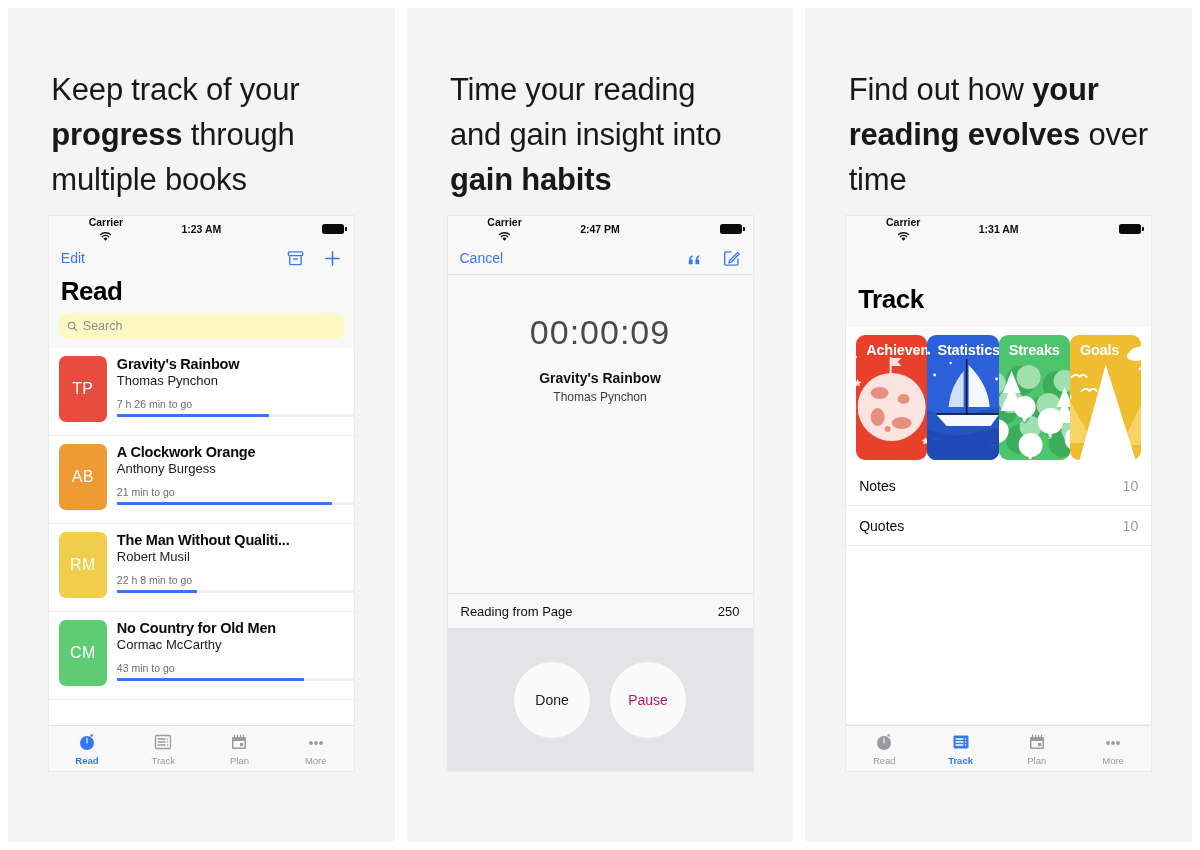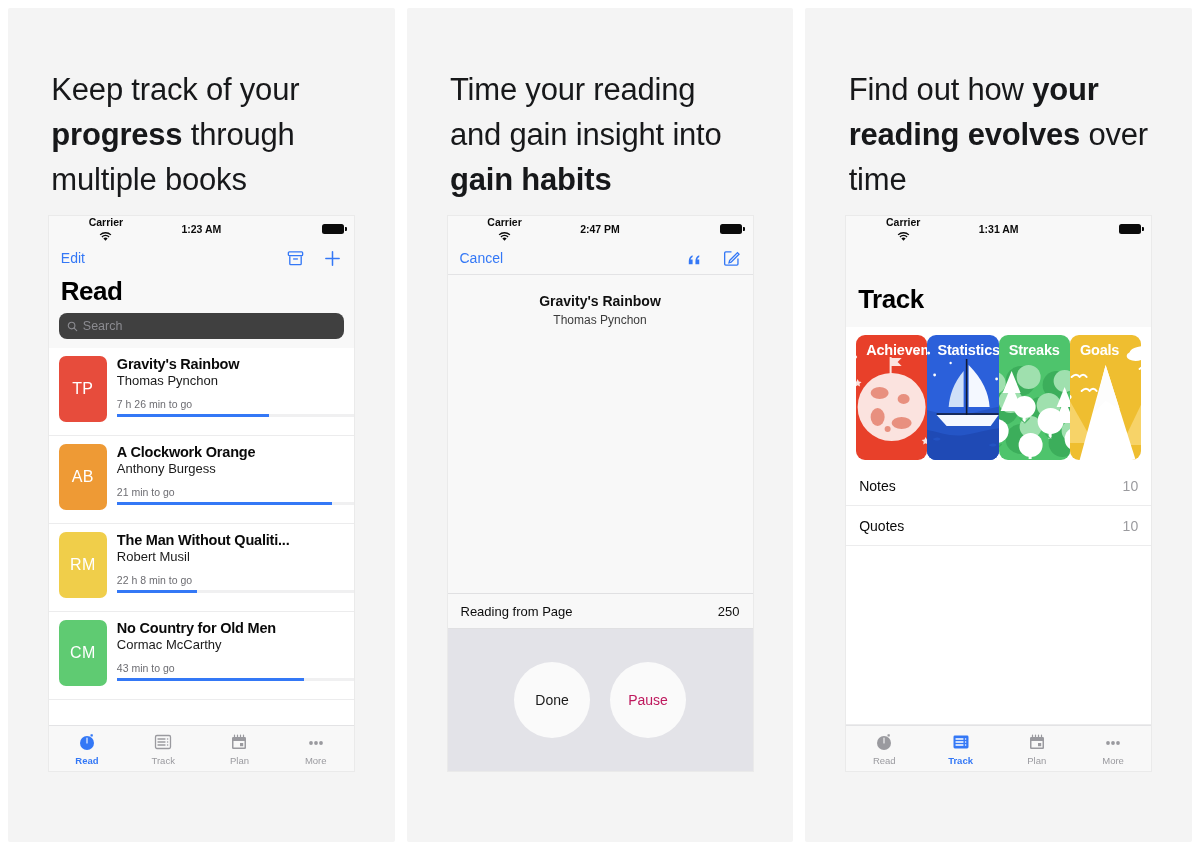--- a/index.html
+++ b/index.html
@@ -90,21 +90,21 @@
   .nav-title {
     font-size: 26px; font-weight: 700; color: #000;
     padding: 2px 12px 6px 12px; background: #f8f8f8;
     letter-spacing: -0.5px;
     flex: 0 0 auto;
   }
 
   
   .searchwrap { padding: 0 10px 9px 10px; background: #f8f8f8; flex: 0 0 auto; }
   .searchbox {
-    height: 26px; border-radius: 8px; background: #404040;
+    height: 26px; border-radius: 8px; background: #fef9c3;
     display: flex; align-items: center; gap: 5px; padding: 0 8px;
     font-size: 12.5px; color: #8b8b90;
   }
 
   
   .booklist { flex: 1; background: #ffffff; overflow: hidden; }
   .bookrow {
     display: flex; padding: 8px 0 0 10px;
     border-bottom: 1px solid #ececed;
     height: 88px;
@@ -385,20 +385,21 @@
               <path d="M4 12.5c0-3 1.6-5.2 4-6v1.9c-1.2.6-2 1.7-2.1 2.7H8v5H4Zm7 0c0-3 1.6-5.2 4-6v1.9c-1.2.6-2 1.7-2.1 2.7H15v5h-4Z" fill="#3478f6"></path>
             </svg>
           <svg width="19" height="19" viewBox="0 0 20 20">
               <path d="M10 3H4a1.2 1.2 0 0 0-1.2 1.2v11.6A1.2 1.2 0 0 0 4 17h11.6a1.2 1.2 0 0 0 1.2-1.2V10" stroke="#3478f6" stroke-width="1.4" fill="none"></path>
               <path d="M8 12.2 16.3 3.8l1.6 1.6L9.6 13.8l-2.2.6Z" fill="none" stroke="#3478f6" stroke-width="1.4"></path>
             </svg>
         </span>
       </div>
 
       <div class="timerbody">
+        <div class="timerval">00:00:09</div>
         <div class="timer-book">Gravity's Rainbow</div>
         <div class="timer-author">Thomas Pynchon</div>
         <div class="pagerow">
           <span>Reading from Page</span>
           <span class="pv">250</span>
         </div>
       </div>
 
       <div class="actionpad">
         <div class="circbtn">Done</div>

